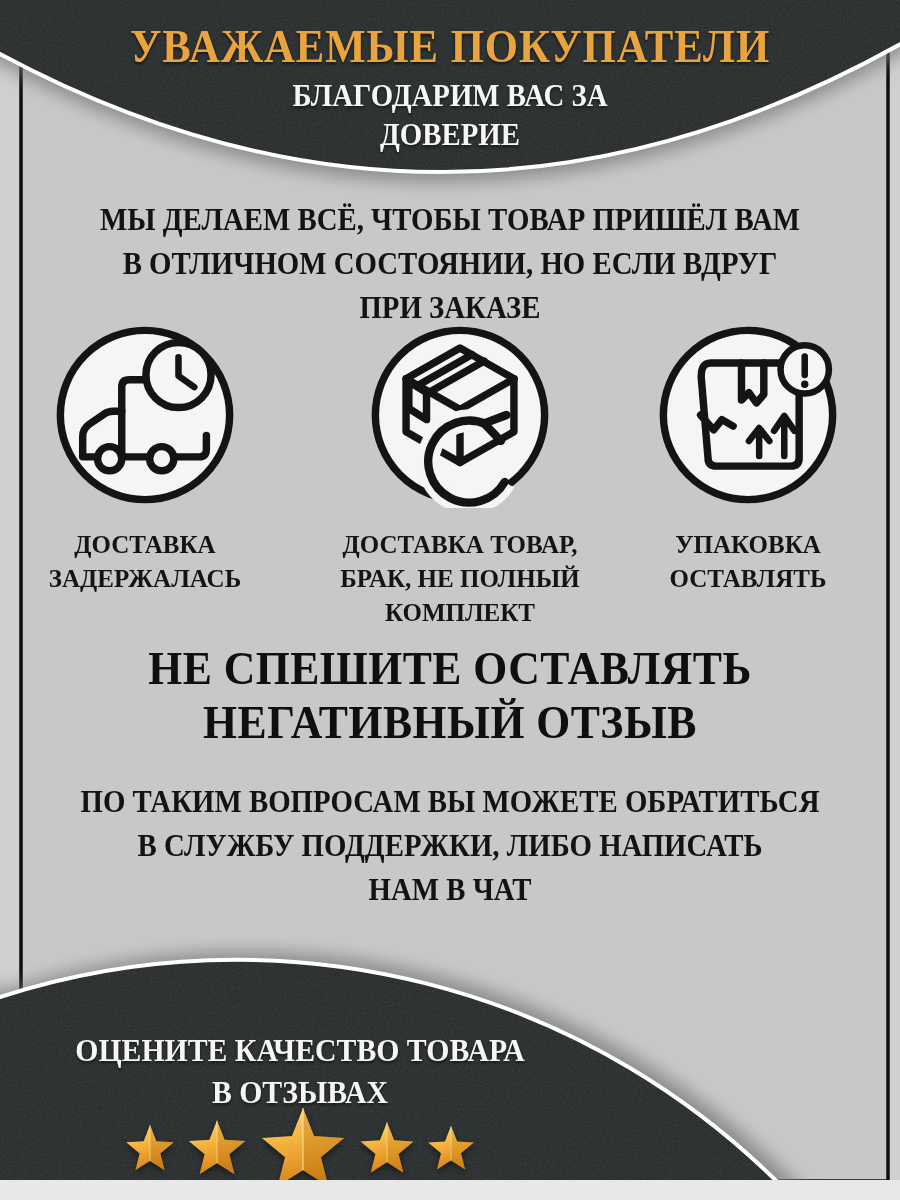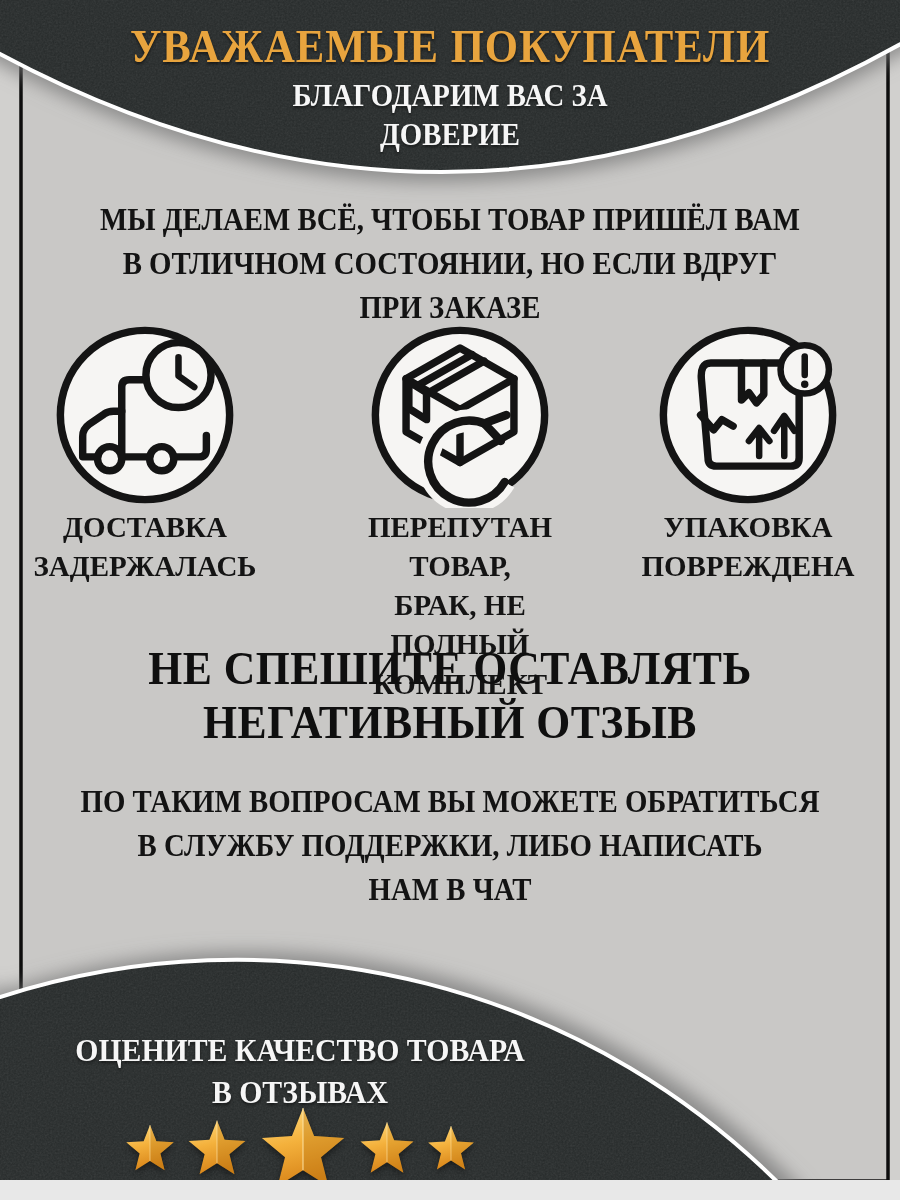--- a/index.html
+++ b/index.html
@@ -30,22 +30,22 @@
   }
   .intro-text{
     top:198px;left:70px;width:760px;
     font-size:31px;line-height:1.42;
     color:#131313;
   }
   .issues-row{top:322px;left:0;width:900px;height:270px;z-index:2;position:absolute;}
   .issue-col{position:absolute;top:0;width:260px;text-align:center;}
   .issue-col .ic{display:block;margin:0 auto;}
   .issue-label{
-    margin-top:0;
-    font-size:29px;line-height:1.35;font-weight:700;
+    margin-top:20px;
+    font-size:25px;line-height:1.35;font-weight:700;
     color:#141414;white-space:pre-line;
   }
   .col-1{left:15px;}
   .col-2{left:330px;}
   .col-3{left:618px;}
 
   .warning-heading{
     top:642px;left:50px;width:800px;
     font-size:47px;line-height:1.14;
     color:#0f0f0f;letter-spacing:.5px;
@@ -144,21 +144,21 @@
           <path d="M 113,35 L 55,68"></path>
           <path d="M 126,42 L 68,75"></path>
           <path d="M 45,64 L 64,76 L 64,105 L 45,93 Z"></path>
         </g>
         <path d="M 148,172 A 44,44 0 1 1 128,110" fill="none" stroke="#f6f5f3" stroke-width="24"></path>
         <g fill="none" stroke="#141414" stroke-width="9" stroke-linecap="round" stroke-linejoin="round">
           <path d="M 148,172 A 44,44 0 1 1 128,110"></path>
           <path d="M 150,100 L 126,109 L 144,128"></path>
         </g>
       </svg>
-      <div class="issue-label">ПЕРЕПУТАН ТОВАР,
+      <div class="issue-label">ДОСТАВКА ТОВАР,
 БРАК, НЕ ПОЛНЫЙ
 КОМПЛЕКТ</div>
     </div>
 
     <div class="issue-col col-3">
       <svg class="ic" width="186" height="186" viewBox="0 0 200 200">
         <circle cx="100" cy="100" r="91" fill="#f6f5f3" stroke="#141414" stroke-width="8"></circle>
         <g fill="none" stroke="#141414" stroke-width="8" stroke-linecap="round" stroke-linejoin="round">
           <path d="M 60,44 L 146,44 Q 155,44 155,53 L 155,146 Q 155,155 146,155 L 66,155 Q 57,155 57,146 L 50,63 Q 48,44 60,44 Z"></path>
           <path d="M 93,44 L 93,84 L 101,76 L 109,87 L 117,78 L 117,44"></path>
@@ -166,21 +166,21 @@
         </g>
         <g fill="none" stroke="#141414" stroke-width="7" stroke-linecap="round" stroke-linejoin="round">
           <path d="M 112,144 L 112,118 M 101,128 L 112,114 L 123,128"></path>
           <path d="M 139,144 L 139,104 M 128,117 L 139,101 L 150,117"></path>
         </g>
         <circle cx="161" cy="51" r="26" fill="#f6f5f3" stroke="#141414" stroke-width="7"></circle>
         <path d="M 161,37 L 161,57" fill="none" stroke="#141414" stroke-width="7" stroke-linecap="round"></path>
         <circle cx="161" cy="67" r="4" fill="#141414"></circle>
       </svg>
       <div class="issue-label">УПАКОВКА
-ПОВРЕЖДЕНА</div>
+ОСТАВЛЯТЬ</div>
     </div>
 
   </div>
 
   <div class="layer txt condensed warning-heading">НЕ СПЕШИТЕ ОСТАВЛЯТЬ
 НЕГАТИВНЫЙ ОТЗЫВ</div>
   <div class="layer txt condensed support-text">ПО ТАКИМ ВОПРОСАМ ВЫ МОЖЕТЕ ОБРАТИТЬСЯ
 В СЛУЖБУ ПОДДЕРЖКИ, ЛИБО НАПИСАТЬ
 НАМ В ЧАТ</div>
 

